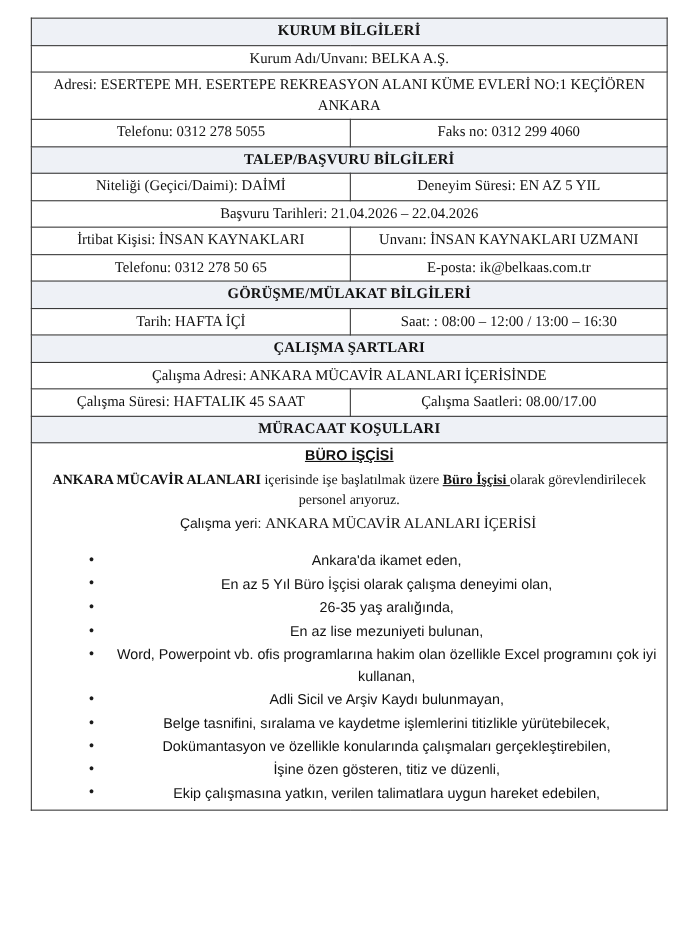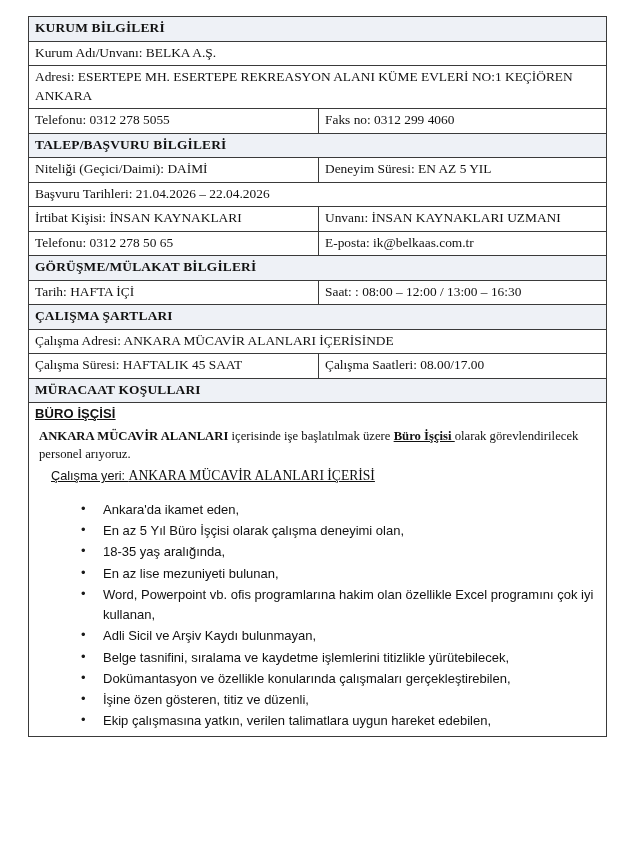--- a/index.html
+++ b/index.html
@@ -16,20 +16,21 @@
     color: #111111;
     -webkit-font-smoothing: antialiased;
   }
 
   .page {
     position: relative;
     width: 630px;
     height: 850px;
     box-sizing: border-box;
     padding: 16px 24px 0 28px;
+    text-align: center;
   }
 
   table.doc {
     width: 578px;
     border-collapse: collapse;
     table-layout: fixed;
     border: 1.2px solid #2b2b2b;
   }
 
   table.doc td {
@@ -90,21 +91,20 @@
   }
   .lead .strong-u {
     font-weight: bold;
     text-decoration: underline;
   }
 
   .workplace {
     margin: 0 0 2px 16px;
     font-family: "Liberation Sans", sans-serif;
     font-size: 12.7px;
-    text-decoration: underline;
   }
   .workplace .serif-part {
     font-family: "Liberation Serif", serif;
     font-size: 13.6px;
   }
 
   ul.reqs {
     margin: 14px 0 0 0;
     padding-left: 46px;
     list-style: none;
@@ -188,21 +188,21 @@
           <td class="section" colspan="2">MÜRACAAT KOŞULLARI</td>
         </tr>
         <tr>
           <td colspan="2" class="body-cell">
             <div class="job-title">BÜRO İŞÇİSİ</div>
             <p class="lead"><span class="strong">ANKARA MÜCAVİR ALANLARI</span><span> içerisinde işe başlatılmak üzere </span><span class="strong-u">Büro İşçisi </span><span>olarak görevlendirilecek personel arıyoruz.</span></p>
             <p class="workplace"><span>Çalışma yeri: </span><span class="serif-part">ANKARA MÜCAVİR ALANLARI İÇERİSİ</span></p>
             <ul class="reqs">
               <li>Ankara'da ikamet eden,</li>
               <li>En az 5 Yıl Büro İşçisi olarak çalışma deneyimi olan,</li>
-              <li>18-35 yaş aralığında,</li>
+              <li>26-35 yaş aralığında,</li>
               <li>En az lise mezuniyeti bulunan,</li>
               <li>Word, Powerpoint vb. ofis programlarına hakim olan özellikle Excel programını çok iyi kullanan,</li>
               <li>Adli Sicil ve Arşiv Kaydı bulunmayan,</li>
               <li>Belge tasnifini, sıralama ve kaydetme işlemlerini titizlikle yürütebilecek,</li>
               <li>Dokümantasyon ve özellikle konularında çalışmaları gerçekleştirebilen,</li>
               <li>İşine özen gösteren, titiz ve düzenli,</li>
               <li>Ekip çalışmasına yatkın, verilen talimatlara uygun hareket edebilen,</li>
             </ul>
           </td>
         </tr>

